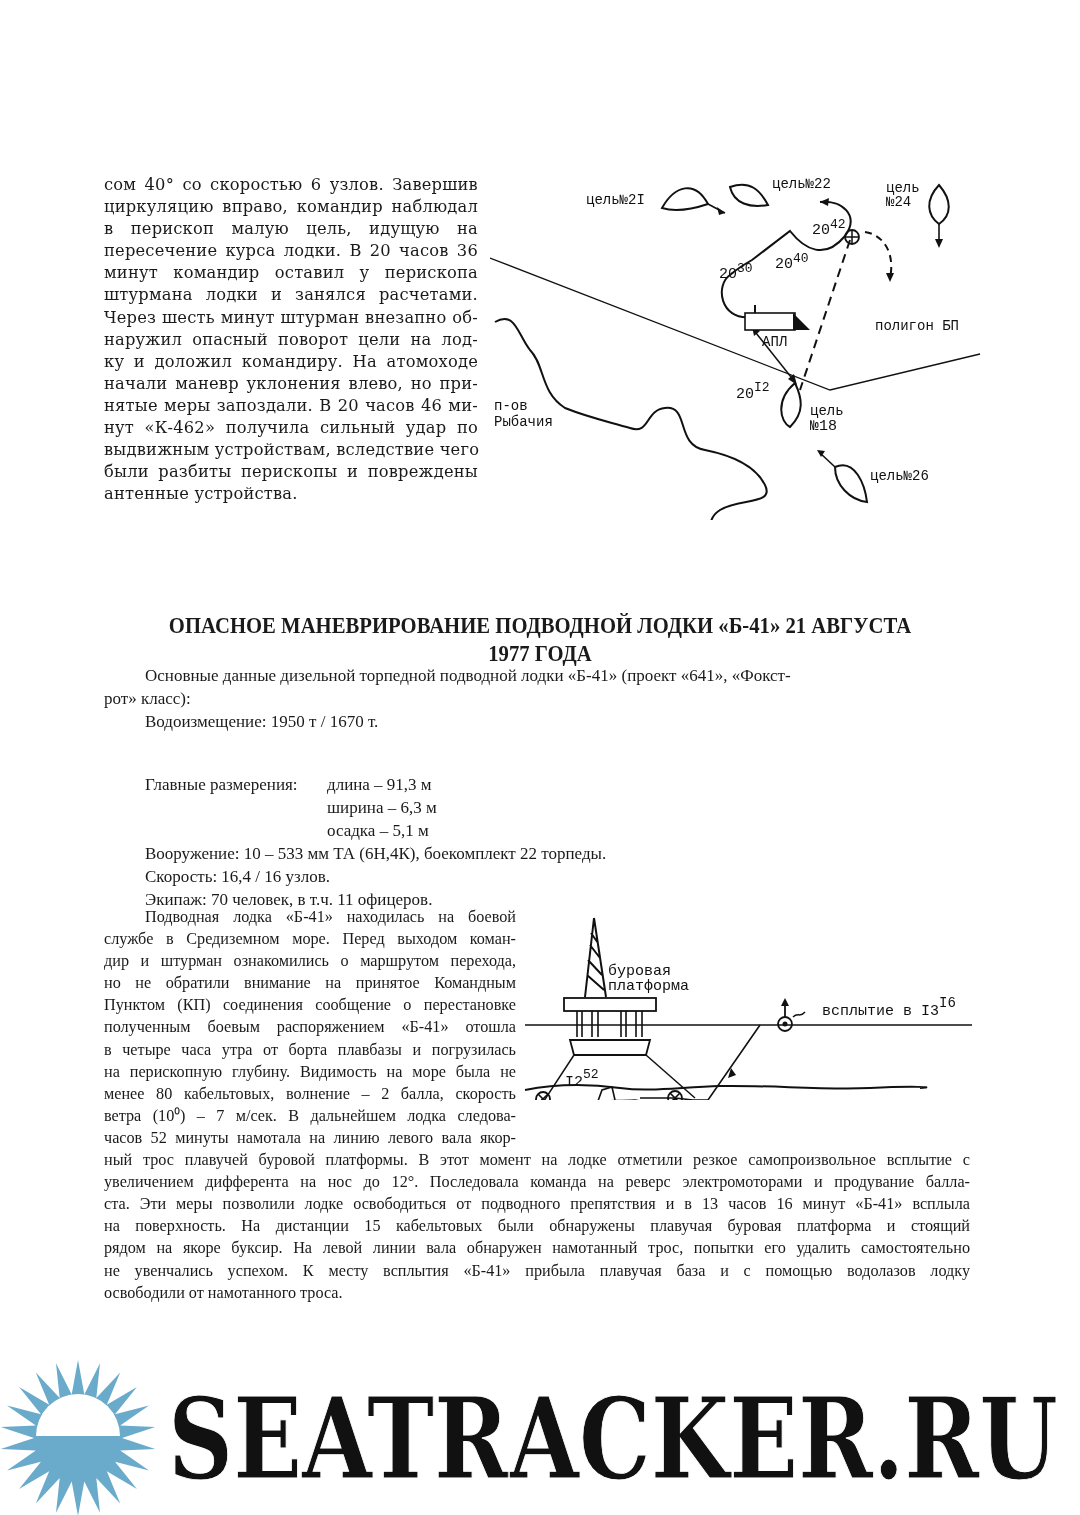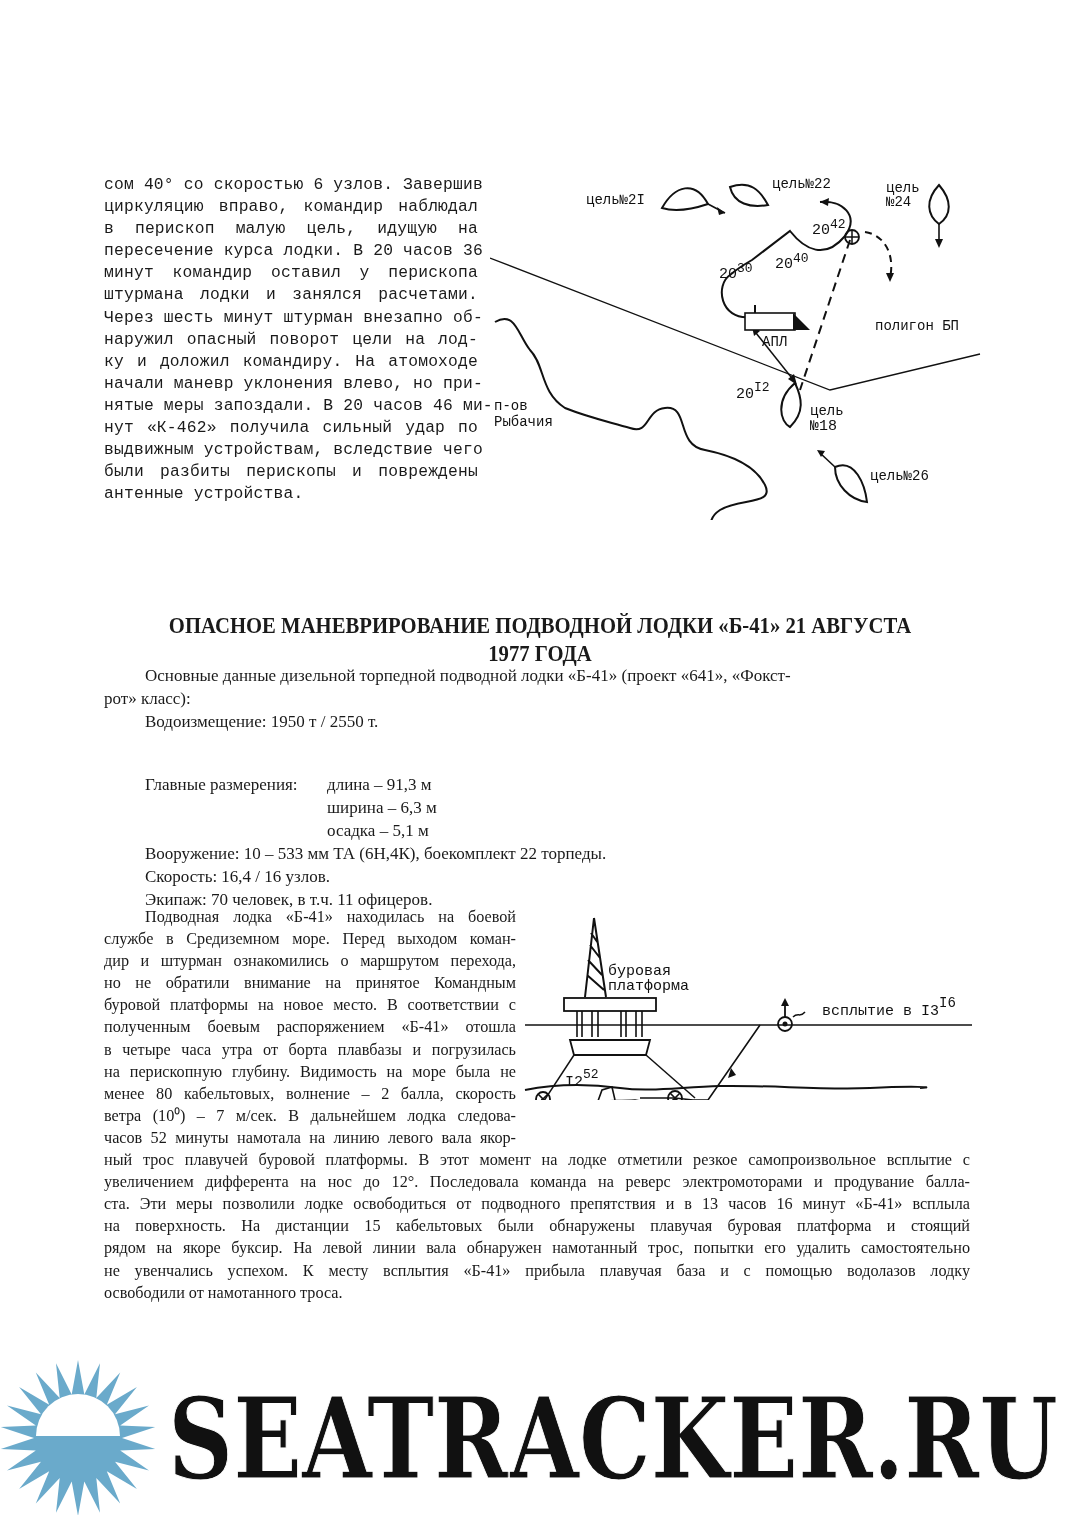--- a/index.html
+++ b/index.html
@@ -2,21 +2,21 @@
 <html><head>
 <meta charset="utf-8">
 <style>
   html, body { margin:0; padding:0; background:#ffffff; }
   body { width:1080px; height:1515px; position:relative; overflow:hidden; color:#1a1a1a; }
   .abs { position:absolute; }
   .serif { font-family:"DejaVu Serif", "Liberation Serif", serif; }
 
   
   #top-text { left:104px; top:174px; width:374px; font-size:16.3px; line-height:22.1px; letter-spacing:0.2px; }
-  #top-text .ln { display:block; white-space:nowrap; text-align:justify; text-align-last:justify;font-family:Liberation Mono, monospace; }
+  #top-text .ln { display:block; white-space:nowrap; text-align:justify; text-align-last:justify; }
   #top-text .ln.last { text-align-last:left; }
 
   
   #heading { left:100px; top:612px; width:880px; text-align:center; font-family:"Liberation Serif", serif; font-weight:bold; font-size:22.5px; line-height:28px; transform:scaleX(0.92); transform-origin:center; }
 
   
   #specs { left:104px; top:664px; width:870px; font-family:"Liberation Serif", serif; font-size:17px; line-height:23px; }
   #specs .row { white-space:nowrap; }
   #specs .ind { padding-left:41px; }
   #specs .sub { padding-left:223px; }
@@ -119,35 +119,35 @@
 </svg>
 
 <div id="heading" class="abs">
   <div>ОПАСНОЕ МАНЕВРИРОВАНИЕ ПОДВОДНОЙ ЛОДКИ «Б-41» 21 АВГУСТА</div>
   <div>1977 ГОДА</div>
 </div>
 
 <div id="specs" class="abs">
   <div class="row ind">Основные данные дизельной торпедной подводной лодки «Б-41» (проект «641», «Фокст-</div>
   <div class="row">рот» класс):</div>
-  <div class="row ind">Водоизмещение: 1950 т / 2550 т.</div>
+  <div class="row ind">Водоизмещение: 1950 т / 1670 т.</div>
   <div class="row ind"><span class="dims-label">Главные размерения:</span><span>длина – 91,3 м</span></div>
   <div class="row sub">ширина – 6,3 м</div>
   <div class="row sub">осадка – 5,1 м</div>
   <div class="row ind">Вооружение: 10 – 533 мм ТА (6Н,4К), боекомплект 22 торпеды.</div>
   <div class="row ind">Скорость: 16,4 / 16 узлов.</div>
   <div class="row ind">Экипаж: 70 человек, в т.ч. 11 офицеров.</div>
 </div>
 
 <div id="body2" class="abs">
     <span class="ln first">Подводная лодка «Б-41» находилась на боевой</span>
     <span class="ln">службе в Средиземном море. Перед выходом коман-</span>
     <span class="ln">дир и штурман ознакомились о маршрутом перехода,</span>
     <span class="ln">но не обратили внимание на принятое Командным</span>
-    <span class="ln">буровой платформы на новое место. В соответствии с</span>
+    <span class="ln">Пунктом (КП) соединения сообщение о перестановке</span>
     <span class="ln">полученным боевым распоряжением «Б-41» отошла</span>
     <span class="ln">в четыре часа утра от борта плавбазы и погрузилась</span>
     <span class="ln">на перископную глубину. Видимость на море была не</span>
     <span class="ln">менее 80 кабельтовых, волнение – 2 балла, скорость</span>
     <span class="ln">ветра (10⁰) – 7 м/сек. В дальнейшем лодка следова-</span>
     <span class="ln">часов 52 минуты намотала на линию левого вала якор-</span>
     <span class="ln wide">ный трос плавучей буровой платформы. В этот момент на лодке отметили резкое самопроизвольное всплытие с</span>
     <span class="ln wide">увеличением дифферента на нос до 12°. Последовала команда на реверс электромоторами и продувание балла-</span>
     <span class="ln wide">ста. Эти меры позволили лодке освободиться от подводного препятствия и в 13 часов 16 минут «Б-41» всплыла</span>
     <span class="ln wide">на поверхность. На дистанции 15 кабельтовых были обнаружены плавучая буровая платформа и стоящий</span>

